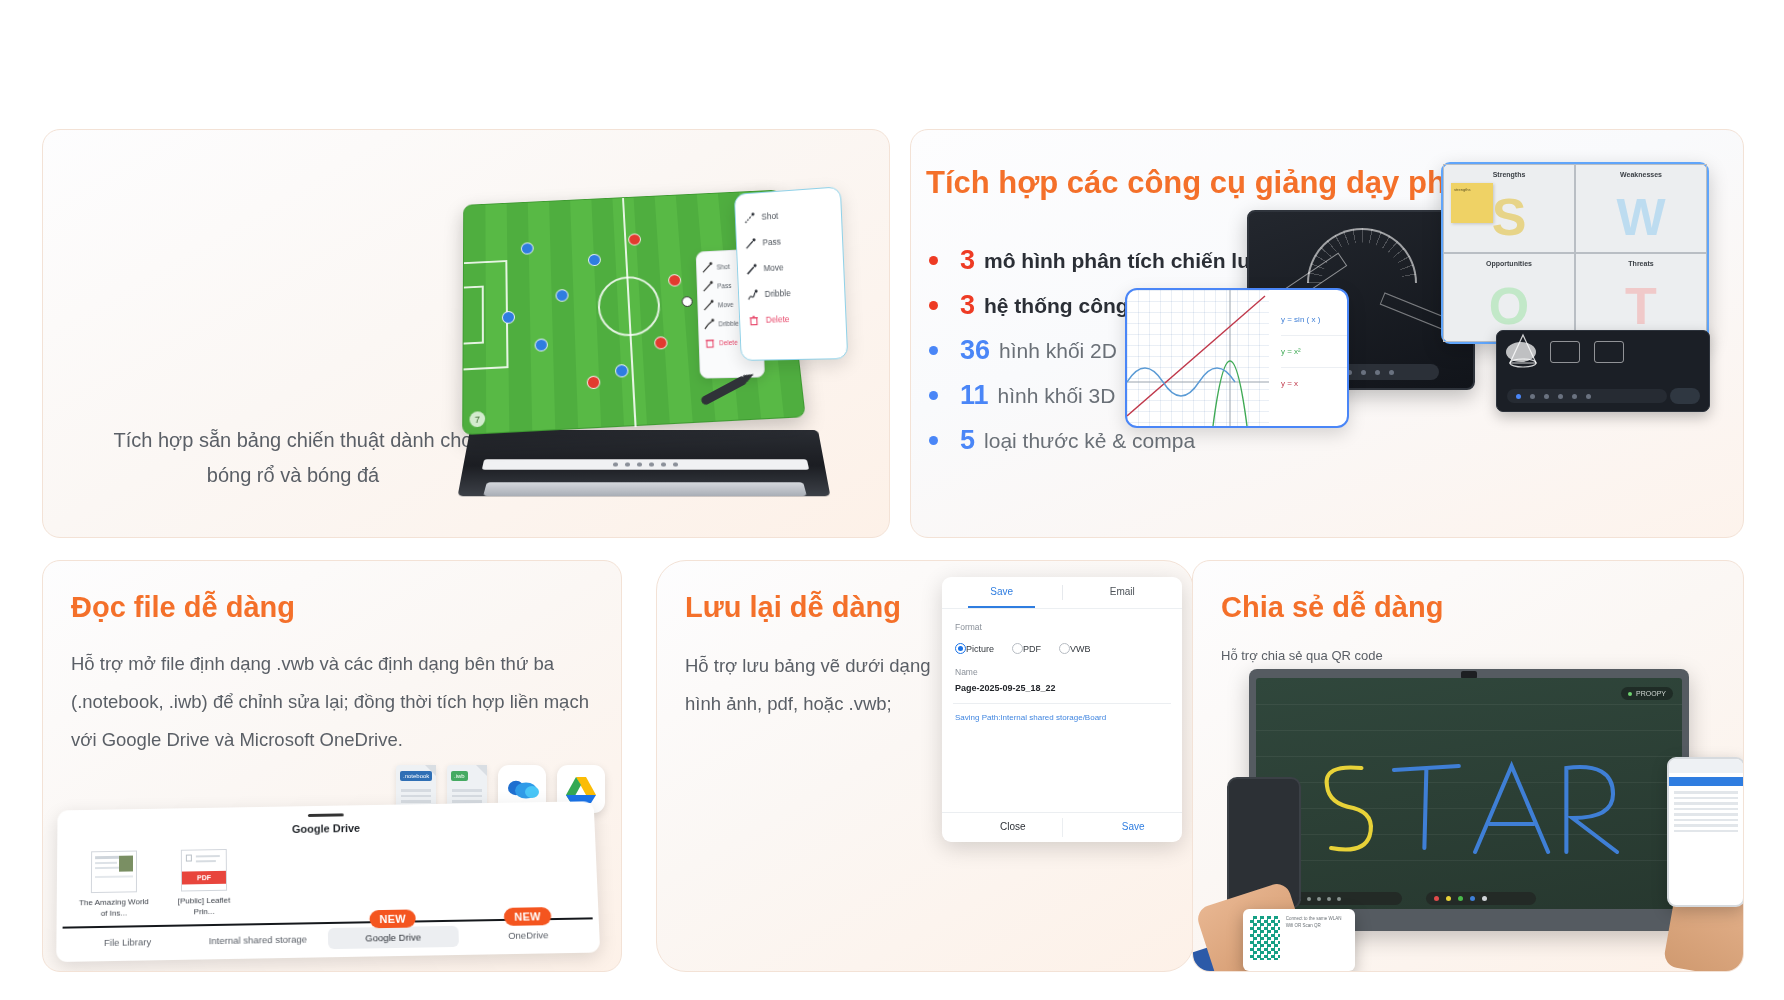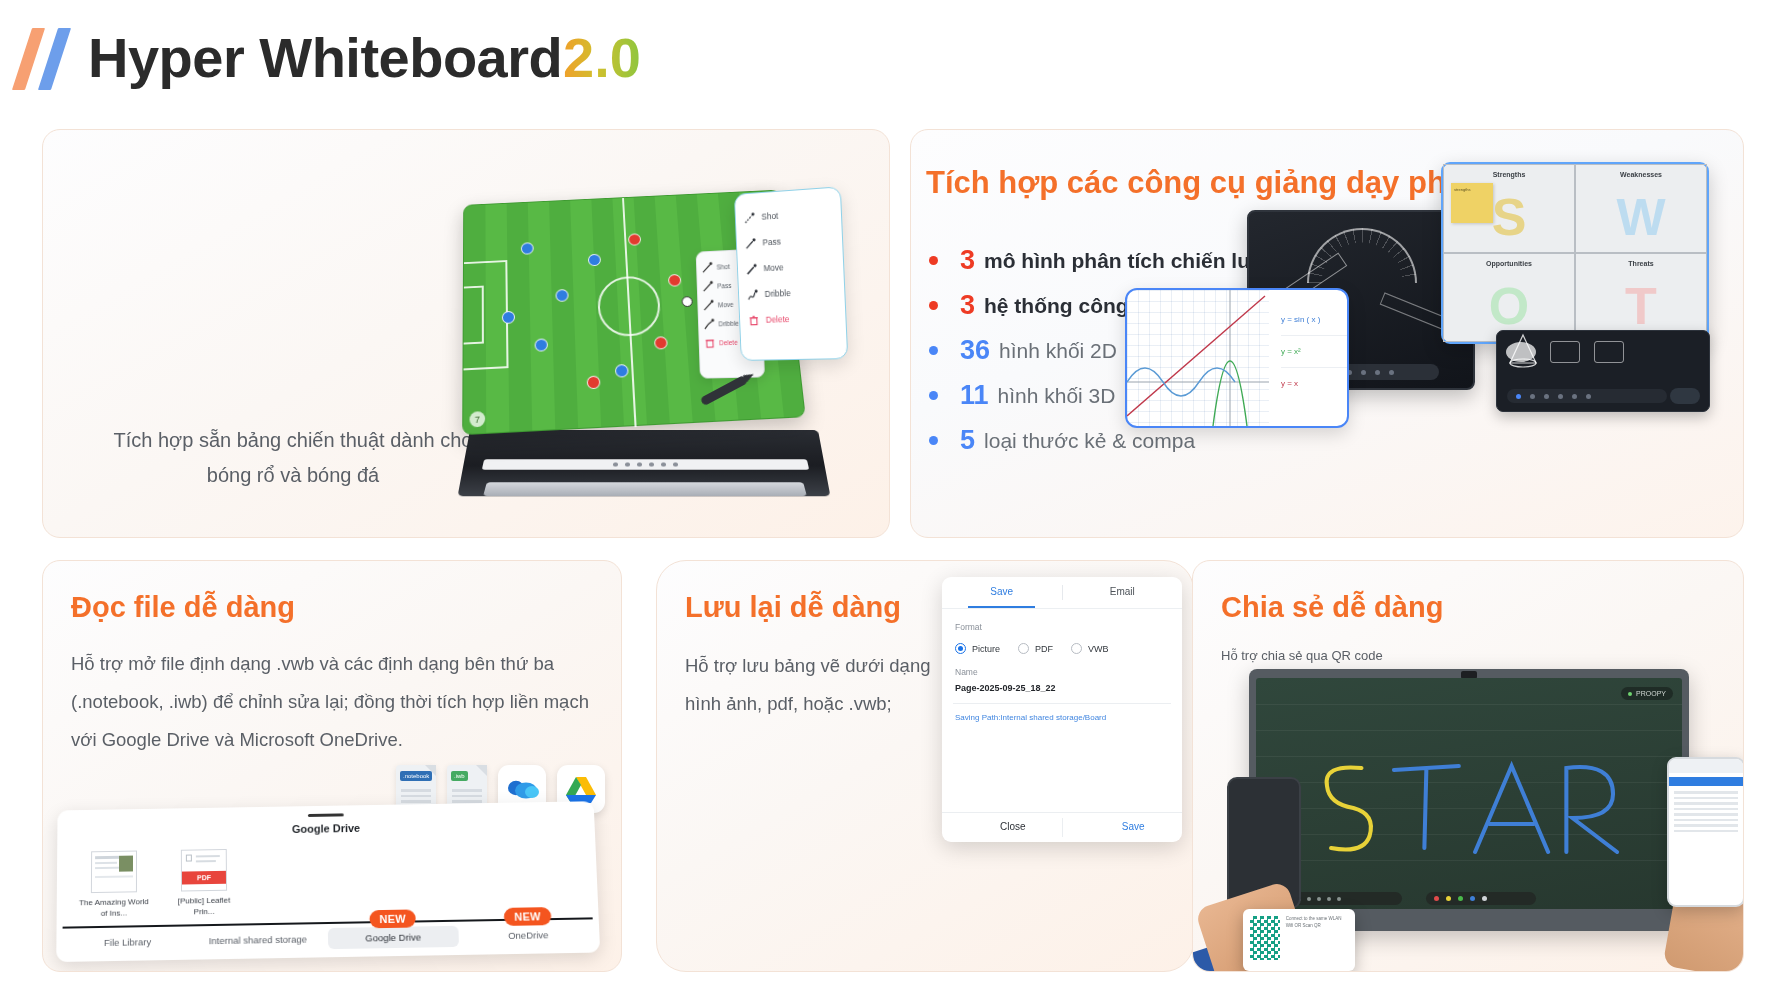--- a/index.html
+++ b/index.html
@@ -228,21 +228,21 @@
   
   .sv-dialog { position:absolute; left:285px; top:16px; width:240px; height:265px; background:#fff;
      border-radius:9px; box-shadow:0 6px 22px rgba(0,0,0,.16); overflow:hidden; }
   .sv-tabs { display:flex; height:32px; border-bottom:1px solid #eceff2; }
   .sv-tab { flex:1; text-align:center; font-size:10px; padding-top:9px; color:#4c5258; position:relative; }
   .sv-tab.act { color:#2f7de0; }
   .sv-tab.act:after { content:''; position:absolute; left:22%; right:22%; bottom:0; height:2.5px; background:#2f7de0; }
   .sv-divider { width:1px; background:#e6e9ed; margin:8px 0; }
   .sv-lbl { font-size:8.5px; color:#8a9099; margin:13px 0 0 13px; }
   .sv-radios { display:flex; align-items:center; gap:18px; margin:11px 0 0 13px; }
-  .sv-radio { display:flex; align-items:center; gap:6px; font-size:9px; color:#33383e; }
+  .sv-radio { display:flex; align-items:center; font-size:9px; color:#33383e; }
   .rdo { width:11px; height:11px; border-radius:50%; border:1.5px solid #b7bcc3; position:relative; }
   .rdo.on { border-color:#1a73e8; }
   .rdo.on:after { content:''; position:absolute; left:2px; top:2px; width:5px; height:5px;
      border-radius:50%; background:#1a73e8; }
   .sv-name { font-size:9px; color:#23262b; font-weight:700; margin:6px 0 0 13px; }
   .sv-hr { height:1px; background:#ebeef1; margin:10px 11px 0; }
   .sv-path { font-size:8px; color:#4186e0; margin:9px 0 0 13px; }
   .sv-foot { position:absolute; left:0; right:0; bottom:0; height:30px; border-top:1px solid #ebeef1; display:flex; }
   .sv-btn { flex:1; text-align:center; font-size:10px; padding-top:8px; color:#2c3036;margin-left:22px; }
   .sv-btn.pri { color:#2f7de0; }
@@ -286,28 +286,20 @@
   .sh-dock i { width:4px; height:4px; border-radius:50%; background:#8a9490; }
   .sh-palette { position:absolute; left:170px; bottom:4px; width:110px; height:13px; background:#232a26;
      border-radius:7px; display:flex; align-items:center; gap:7px; padding-left:8px; }
   .pc { width:5px; height:5px; border-radius:50%; }
 </style>
 </head>
 <body>
 
 <div class="page">
 
-  <div class="header">
-    <div class="slashes">
-      <div class="slash s1"></div>
-        <div class="slash s2"></div>
-    </div>
-    <div class="title-main">Hyper Whiteboard</div>
-    <div class="title-ver">2.0</div>
-  </div>
 
   <div class="card" id="card-tactics">
     <div class="card-sub">Tích hợp sẵn bảng chiến thuật dành cho bóng rổ và bóng đá</div>
 
     <div class="tac-wrap">
       <div class="tac-stand"></div>
       <div class="tac-stand-bar">
         <span class="tac-sbdot"></span>
           <span class="tac-sbdot"></span>
           <span class="tac-sbdot"></span>

